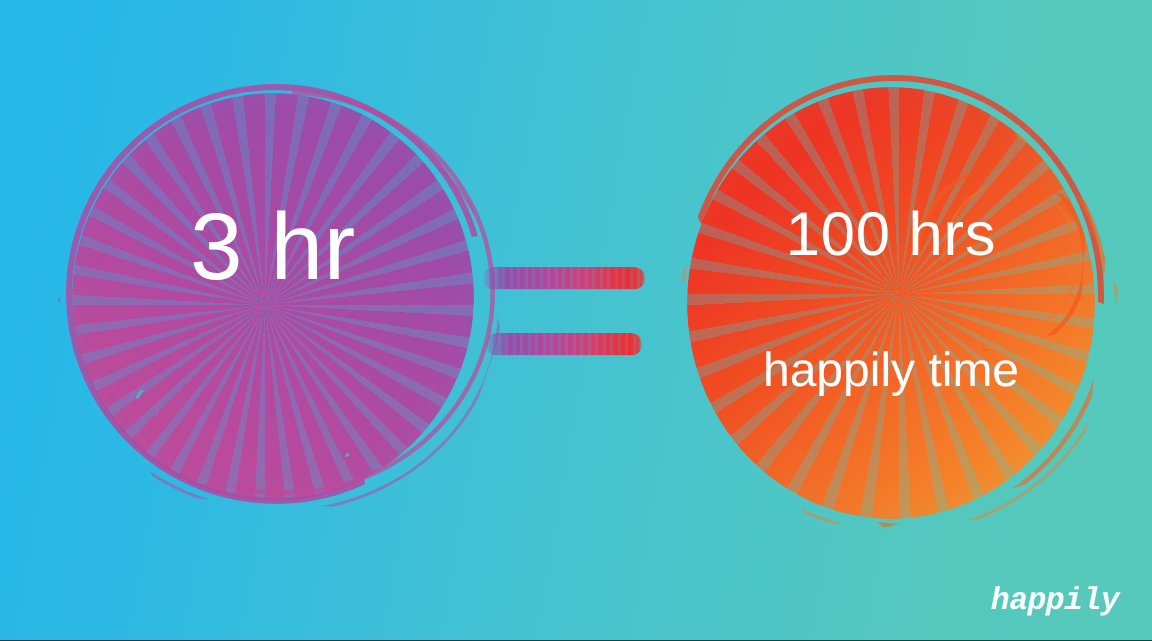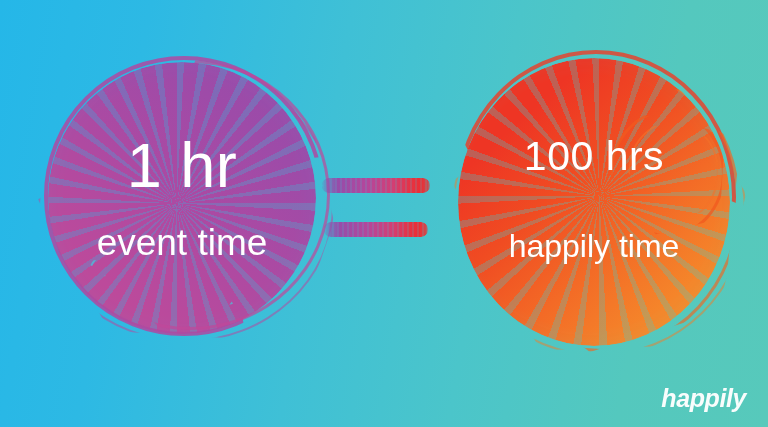--- a/index.html
+++ b/index.html
@@ -157,42 +157,41 @@
   }
   .eq-bar.top    { top: 0px; }
   .eq-bar.bottom { top: 44px; width: 104px; left: 2px; }
 
   
   #brand-logo {
     position: absolute;
     right: 22px;
     bottom: 14px;
     color: #ffffff;
-    font-family: Liberation Sans, sans-serif;
+    font-family: Liberation Mono, monospace;
     font-style: italic;
-    font-size: 25px;
+    font-size: 21px;
     font-weight: 700;
     letter-spacing: -0.4px;
     opacity: 0.97;
   }
 </style>
 </head>
 <body>
 
 <div id="infographic">
 
   <div class="brush-circle" id="circle-left">
     <div class="body"></div>
     <div class="ring r1"></div>
     <div class="ring r2"></div>
     <div class="ring r3"></div>
     <div class="scratch s1"></div>
     <div class="scratch s2"></div>
-    <div class="headline">1 hr</div>
-    <div class="subline">event time</div>
+    <div class="headline">3 hr</div>
   </div>
 
   <div id="equals-sign">
     <div class="eq-bar top"></div>
     <div class="eq-bar bottom"></div>
   </div>
 
   <div class="brush-circle" id="circle-right">
     <div class="body"></div>
     <div class="ring r1"></div>

